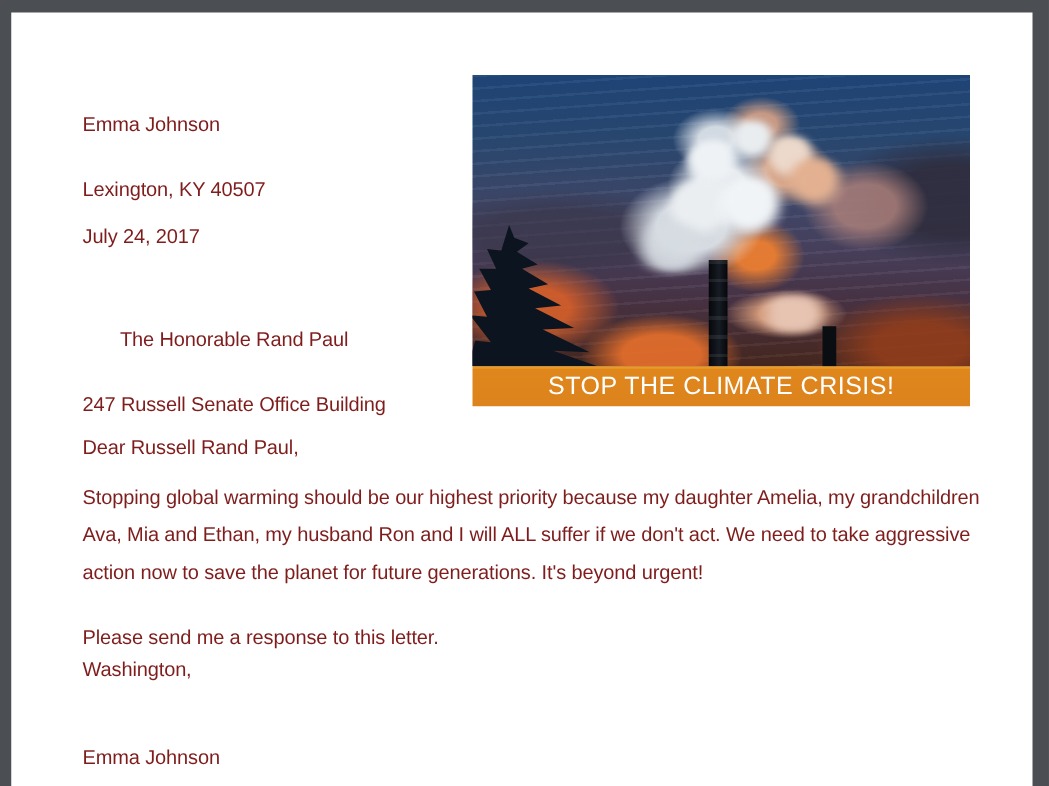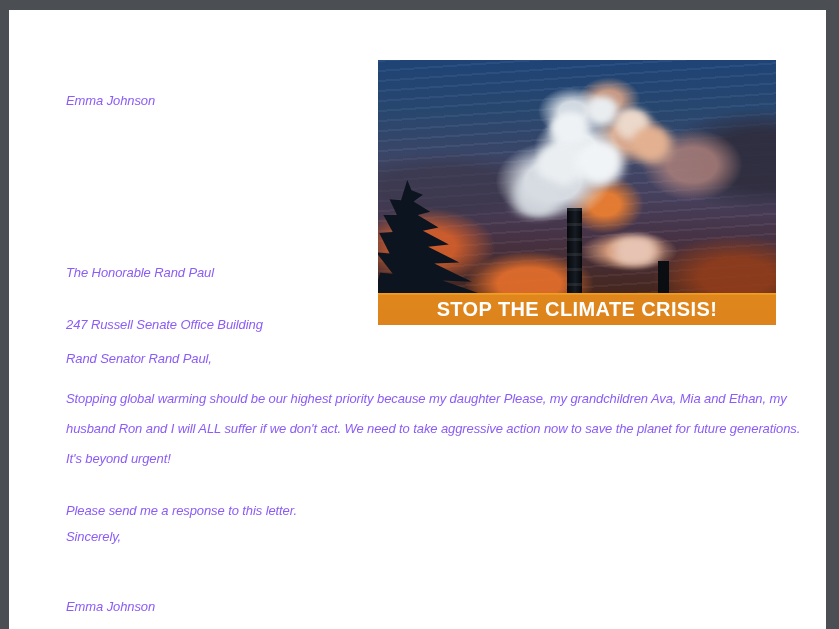--- a/index.html
+++ b/index.html
@@ -6,29 +6,28 @@
   .viewport{
     position:relative;width:839px;height:629px;overflow:hidden;
     background:#4b4f53;font-family:"DejaVu Sans",sans-serif;
   }
   .page{
     position:absolute;left:9px;top:10px;width:817px;height:790px;
     background:#ffffff;
   }
   
   .hand{
-    position:absolute;left:57px;color:#8b5cf6;
+    position:absolute;left:57px;color:#7f1d1d;
     font-family:cursive, sans-serif;
-    font-size:13px;line-height:26px;letter-spacing:-0.1px;
+    font-size:16px;line-height:26px;letter-spacing:-0.1px;
     white-space:pre-line;
-    font-style:italic;
   }
   .sender{top:52px;}
   .dateline{top:167px;}
-  .recipient{top:224px;}
+  .recipient{top:224px;text-align:center;}
   .salutation{top:336px;}
   .bodypara{top:374px;width:742px;line-height:30px;white-space:normal;}
   .request{top:488px;}
   .valediction{top:514px;}
   .signature{top:584px;}
 
   
   .hero{position:absolute;left:369px;top:50px;width:398px;}
   .photo{
     position:relative;width:398px;height:233px;overflow:hidden;
@@ -66,46 +65,48 @@
   .tree{
     position:absolute;left:-4px;top:120px;width:104px;height:113px;background:#0c1420;
     clip-path:polygon(32% 0,36% 9%,47% 13%,38% 19%,54% 28%,42% 31%,62% 42%,47% 45%,72% 57%,52% 59%,82% 73%,58% 74%,94% 90%,66% 89%,100% 100%,0 100%,6% 82%,18% 83%,2% 64%,15% 65%,5% 47%,18% 46%,9% 31%,22% 31%,15% 17%,26% 18%);
   }
   .banner{
     width:398px;height:32px;display:flex;align-items:center;justify-content:center;
     background:linear-gradient(180deg,#f2a21f 0,#e8941d 2px,#df861c 2px,#dd831d 100%);
   }
   .banner span{
     color:#ffffff;font-family:"Liberation Sans",sans-serif;
-    font-weight:700;font-size:20px;letter-spacing:.4px;
+    font-weight:400;font-size:20px;letter-spacing:.4px;
   }
 </style>
 </head>
 <body>
 
 <div class="viewport">
   <div class="page">
 
     <div class="hand sender">
       <div>Emma Johnson</div>
+      <div>Lexington, KY 40507</div>
     </div>
 
+    <div class="hand dateline">July 24, 2017</div>
 
     <div class="hand recipient">
       <div>The Honorable Rand Paul</div>
       <div>247 Russell Senate Office Building</div>
     </div>
 
-    <div class="hand salutation">Rand Senator Rand Paul,</div>
+    <div class="hand salutation">Dear Russell Rand Paul,</div>
 
-    <div class="hand bodypara">Stopping global warming should be our highest priority because my daughter Please, my grandchildren Ava, Mia and Ethan, my husband Ron and I will ALL suffer if we don't act. We need to take aggressive action now to save the planet for future generations. It's beyond urgent!</div>
+    <div class="hand bodypara">Stopping global warming should be our highest priority because my daughter Amelia, my grandchildren Ava, Mia and Ethan, my husband Ron and I will ALL suffer if we don't act. We need to take aggressive action now to save the planet for future generations. It's beyond urgent!</div>
 
     <div class="hand request">Please send me a response to this letter.</div>
 
-    <div class="hand valediction">Sincerely,</div>
+    <div class="hand valediction">Washington,</div>
 
     <div class="hand signature">Emma Johnson</div>
 
     <div class="hero">
       <div class="photo">
         <div class="puff pf1"></div>
         <div class="puff pf2"></div>
         <div class="puff pf3"></div>
         <div class="puff pf4"></div>
         <div class="puff pf5"></div>

